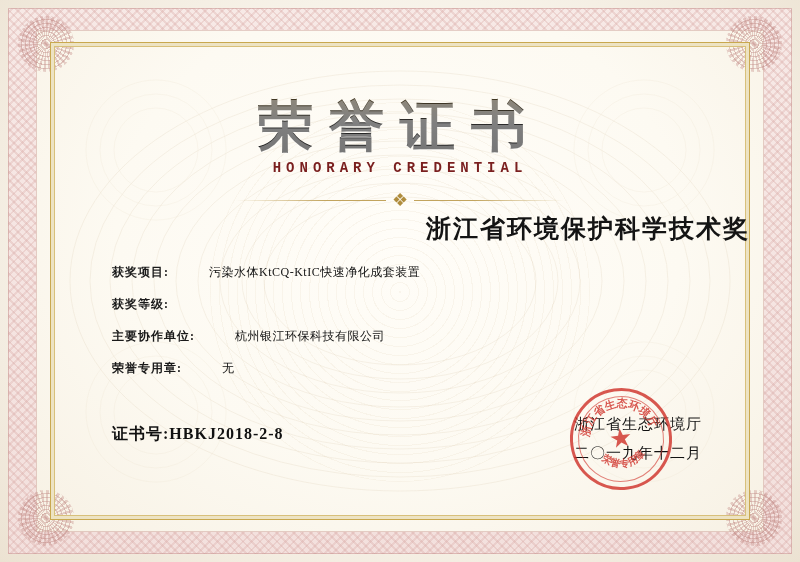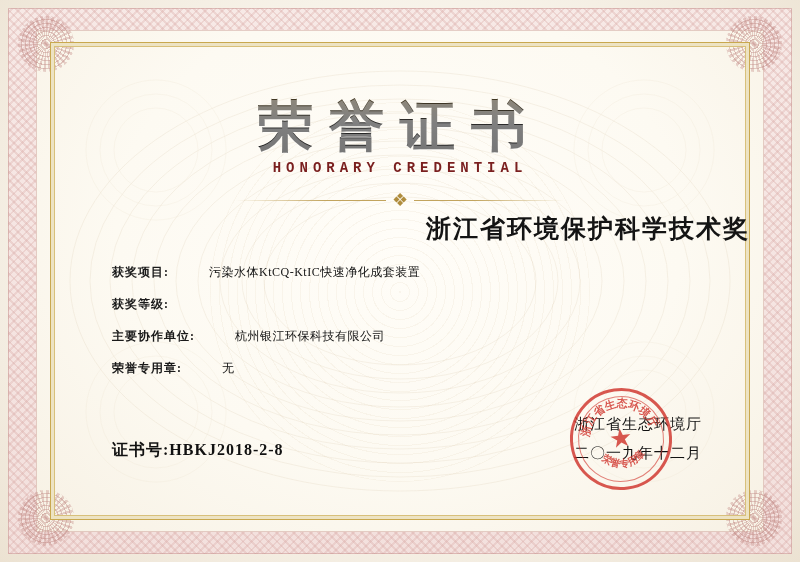--- a/index.html
+++ b/index.html
@@ -165,21 +165,21 @@
     letter-spacing: 1px;
   }
   .field-value {
     letter-spacing: 0.5px;
     color: #111;
   }
 
   .cert-no {
     position: absolute;
     left: 62px;
-    top: 398px;
+    top: 382px;
     font-size: 16px;
     font-weight: bold;
     letter-spacing: 1px;
     color: #111;
     font-family: "Liberation Serif", serif;
   }
 
   .issuer {
     position: absolute;
     right: 48px;

